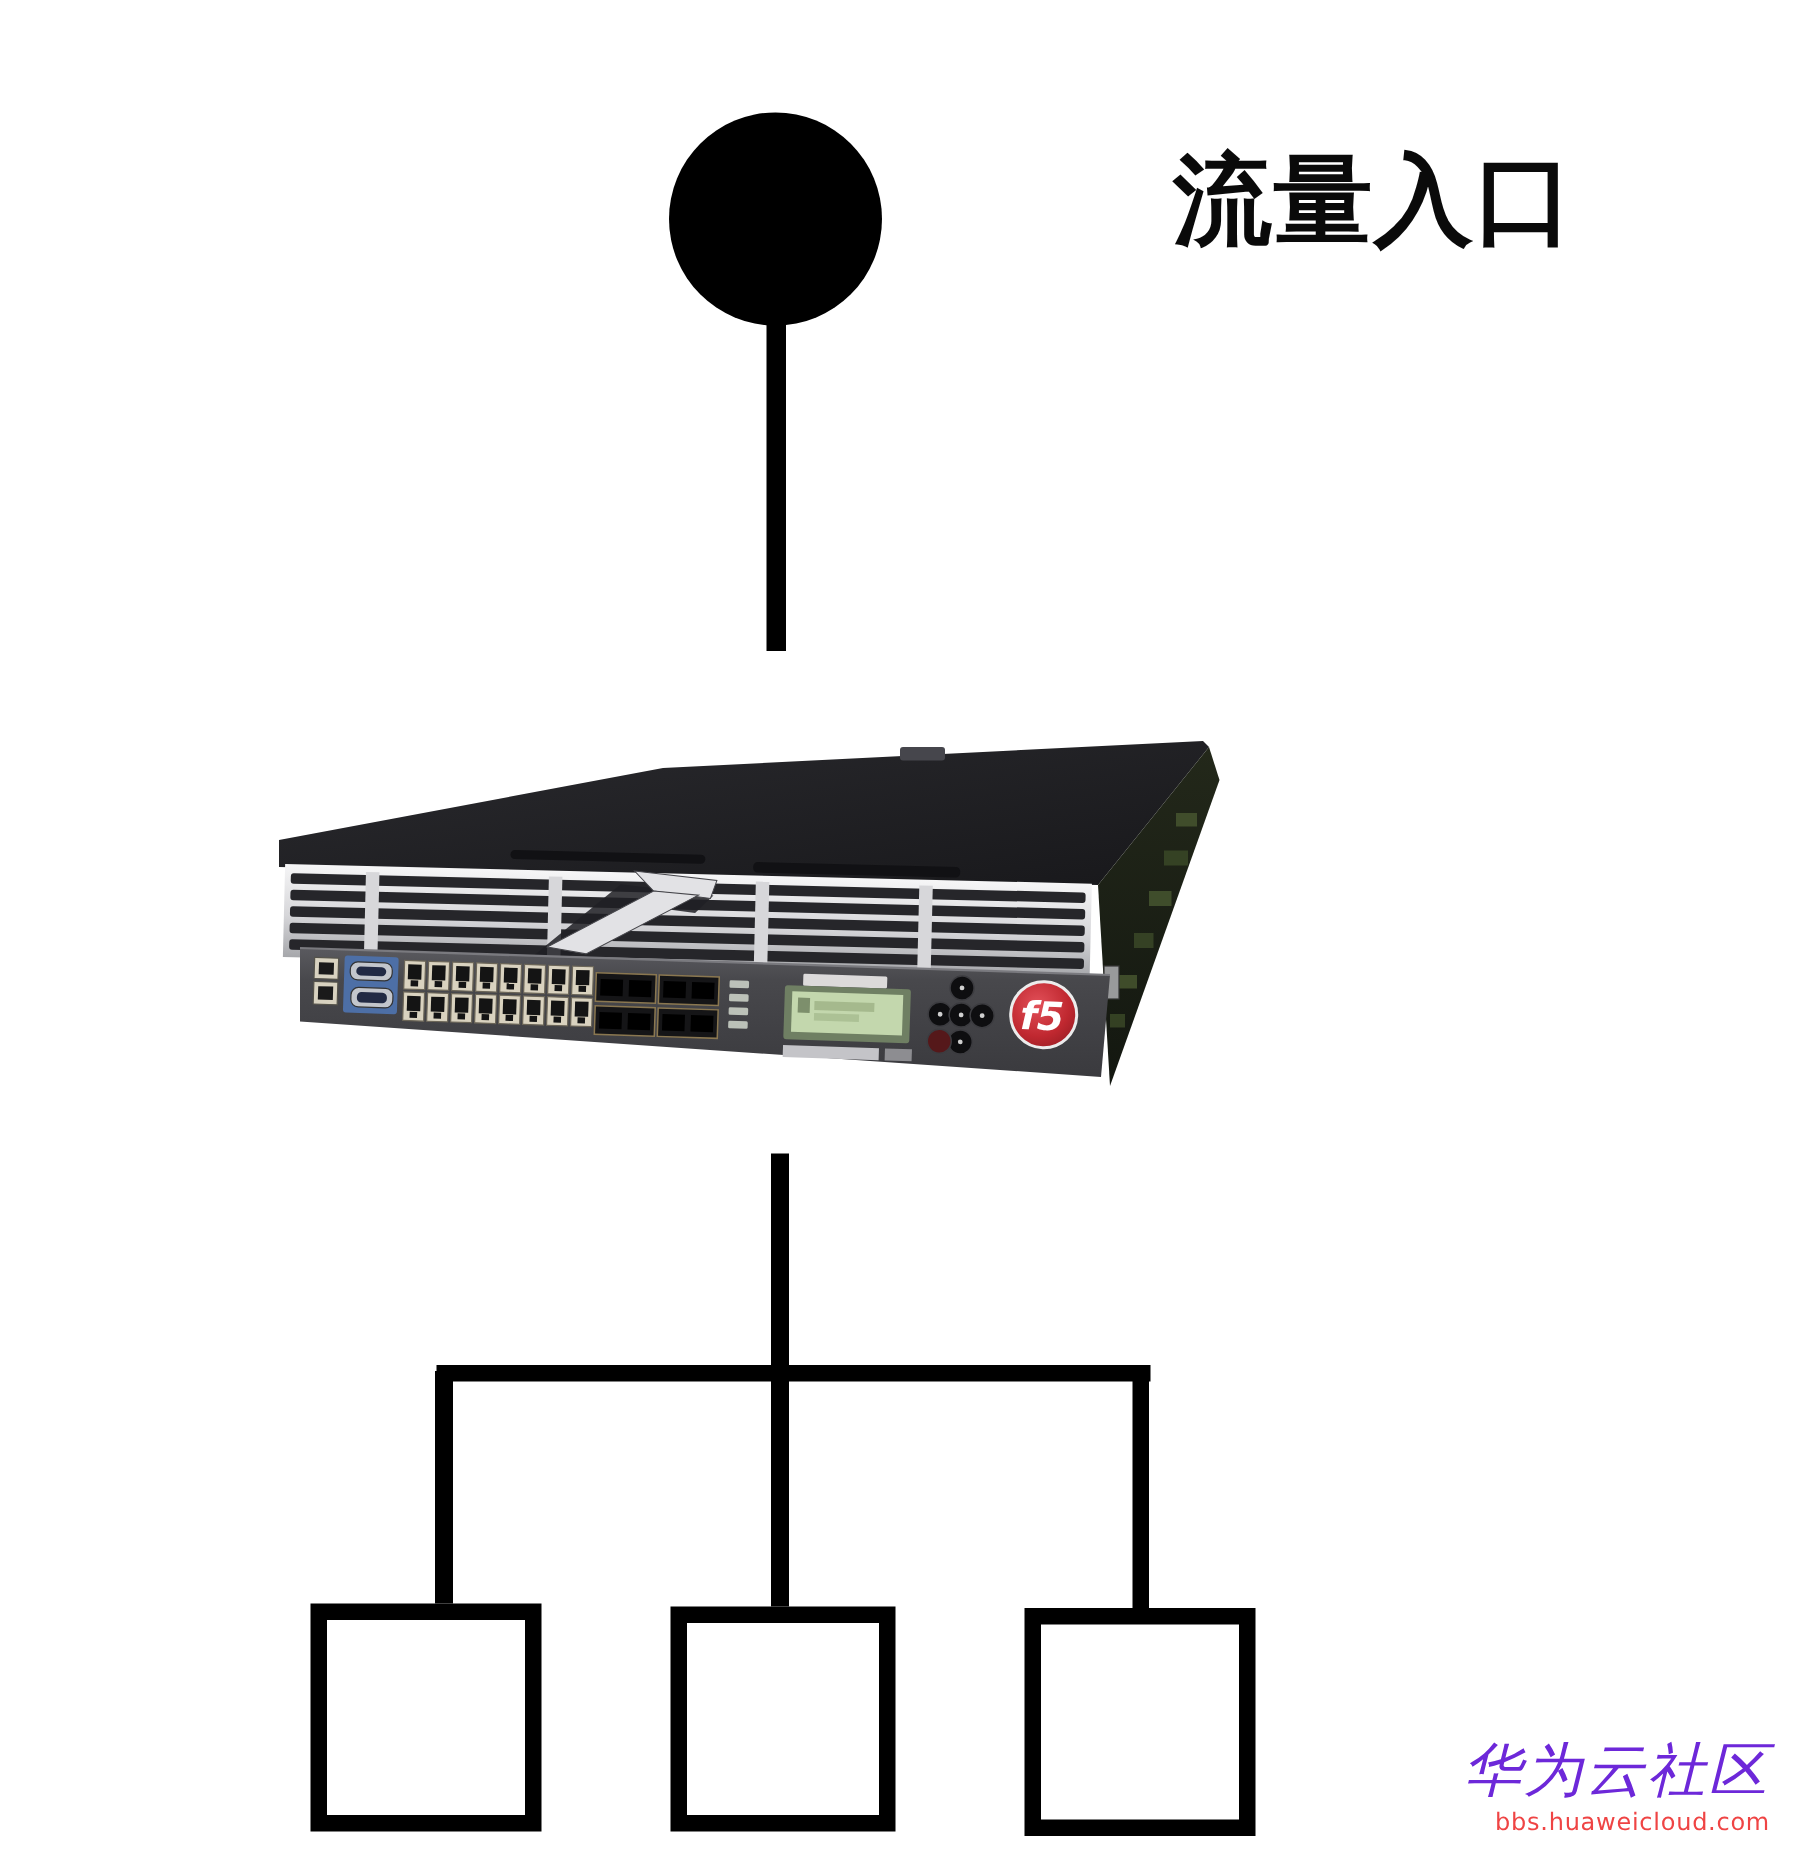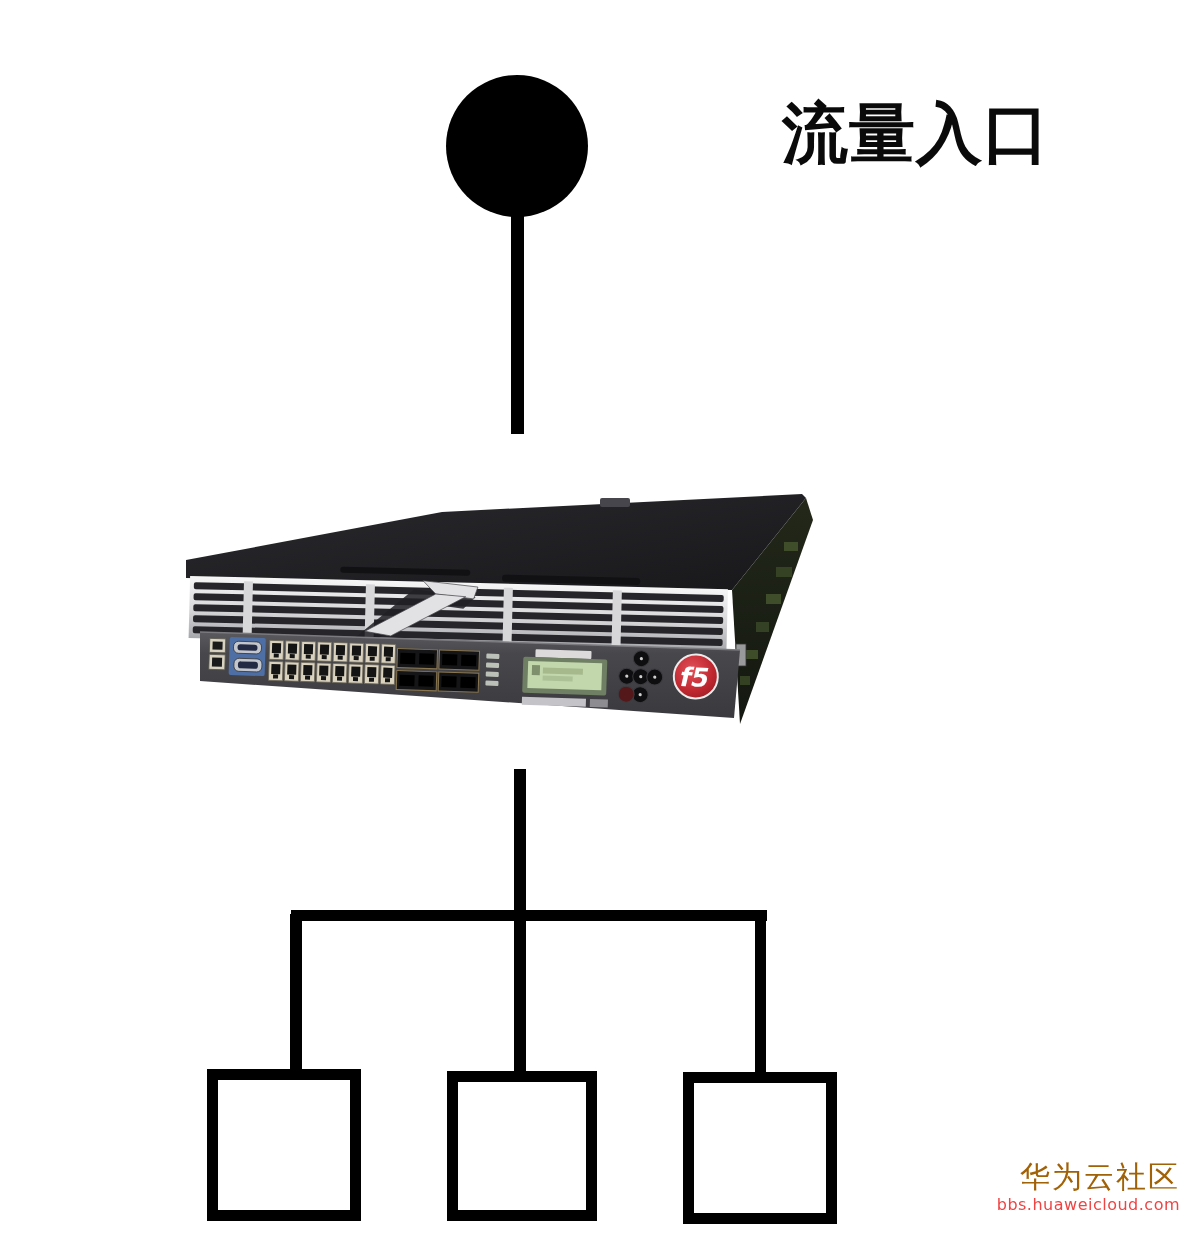--- a/index.html
+++ b/index.html
@@ -13,21 +13,21 @@
   .hbar{left:291px;top:910px;width:476px;height:11px;background:#000;}
   .lstub{left:290px;top:914px;width:12px;height:158px;}
   .rstub{left:755px;top:914px;width:11px;height:161px;}
   .server-box{background:#fff;border:11px solid #000;box-sizing:border-box;}
   .box1{left:207px;top:1069px;width:154px;height:152px;}
   .box2{left:447px;top:1071px;width:150px;height:150px;}
   .box3{left:683px;top:1072px;width:154px;height:152px;}
   .title{left:782px;top:99px;font-size:66px;font-weight:700;color:#0a0a0a;
          letter-spacing:1px;line-height:1.05;white-space:nowrap;}
   .watermark{left:900px;top:1160px;width:280px;text-align:right;line-height:1.1;}
-  .wm1{font-size:30px;color:#a16207;letter-spacing:2px;}
+  .wm1{font-size:39px;color:#6d28d9;letter-spacing:2px;font-style:italic;}
   .wm2{font-size:16px;color:#ef4444;letter-spacing:0.5px;margin-top:3px;}
   .device-svg{left:180px;top:432px;width:690px;height:348px;}
 </style>
 </head>
 <body>
 
 <div class="stage">
 
   <div class="abs entry-circle"></div>
   <div class="abs title">流量入口</div>

